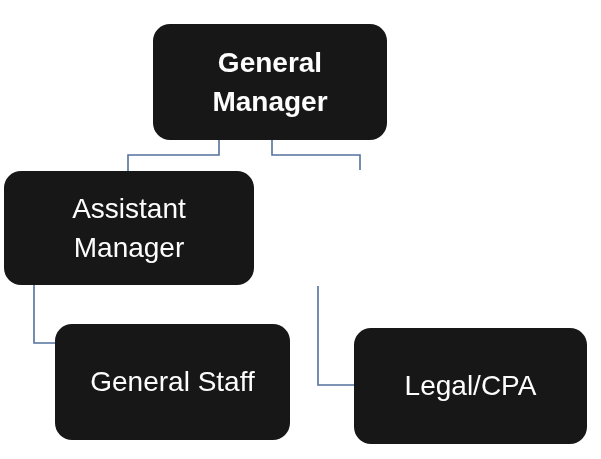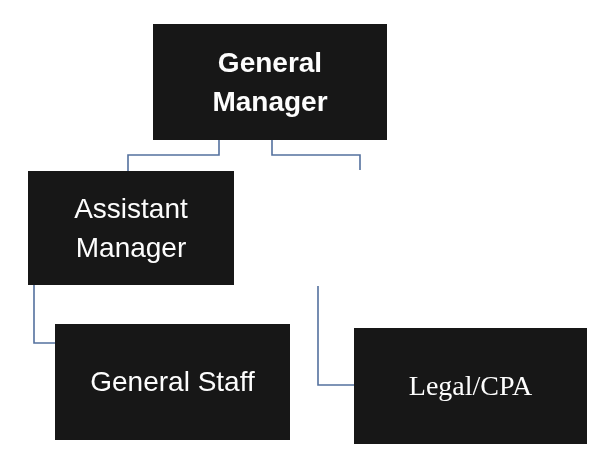--- a/index.html
+++ b/index.html
@@ -34,28 +34,29 @@
   .node {
     position: absolute;
     background: var(--box-fill);
     color: var(--box-text);
     display: flex;
     align-items: center;
     justify-content: center;
     text-align: center;
     font-size: 28px;
     line-height: 1.4;
+    border-radius: 17px;
   }
   .node .label { white-space: pre-line; }
   .node.bold { font-weight: 700; }
   #node-general-manager    { left: 153px; top:  24px; width: 234px; height: 116px; }
-  #node-assistant-manager  { left:  28px; top: 171px; width: 206px; height: 114px; }
+  #node-assistant-manager  { left:  4px; top: 171px; width: 250px; height: 114px; }
   #node-administrative-staff { left: 295px; top: 170px; width: 234px; height: 116px; }
   #node-location-staff     { left:  55px; top: 324px; width: 235px; height: 116px; }
-  #node-legal-cpa          { left: 354px; top: 328px; width: 233px; height: 116px; font-family: Liberation Serif, serif; }
+  #node-legal-cpa          { left: 354px; top: 328px; width: 233px; height: 116px; }
 </style>
 </head>
 <body>
 
 <div class="canvas">
 
   <svg class="connectors" viewBox="0 0 601 459" xmlns="http://www.w3.org/2000/svg">
     <polyline points="219,140 219,155 128,155 128,171"></polyline>
     <polyline points="272,140 272,155 360,155 360,170"></polyline>
     <polyline points="34,285 34,343 55,343"></polyline>

